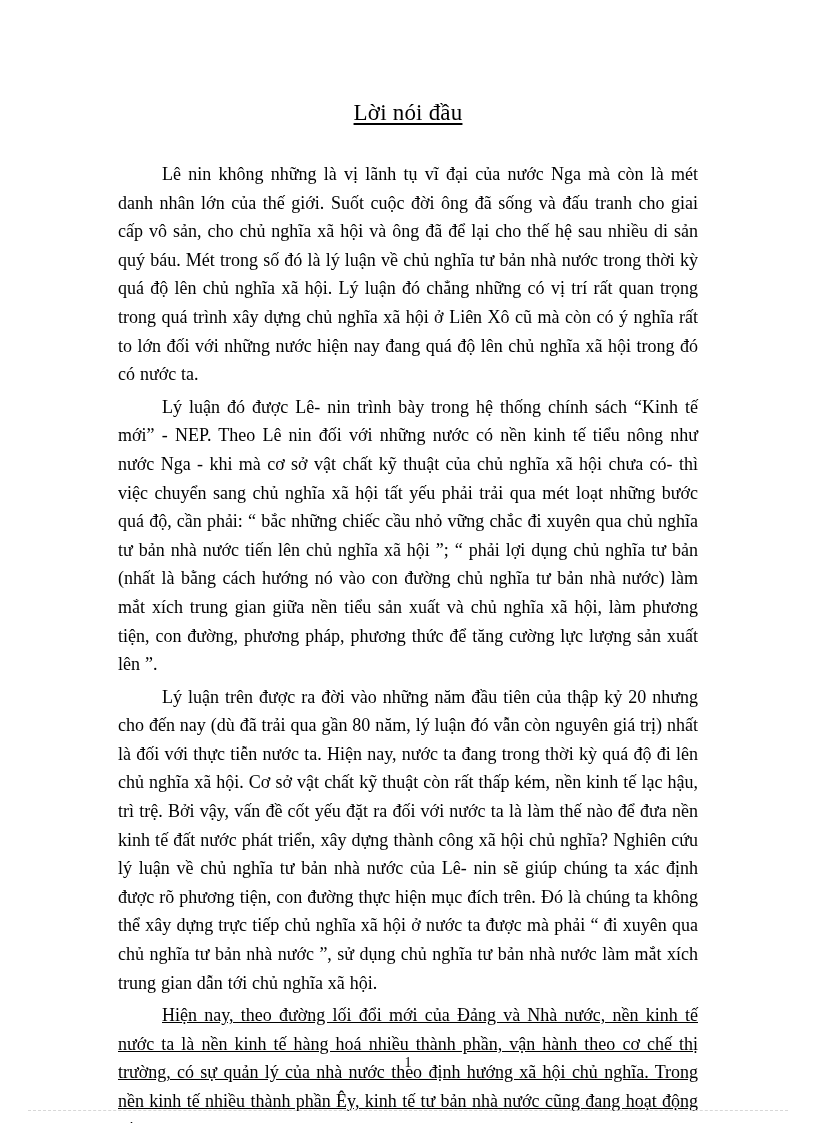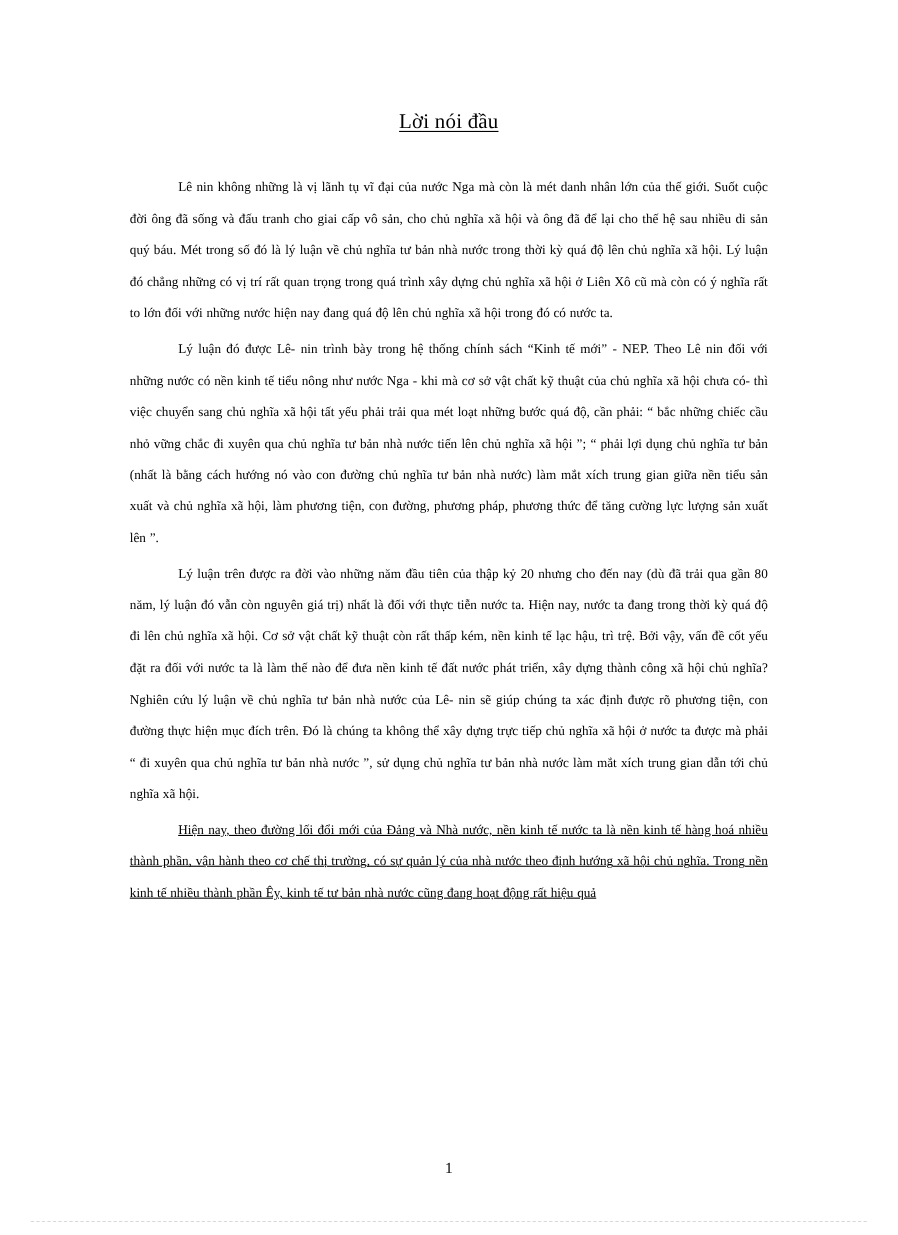--- a/index.html
+++ b/index.html
@@ -22,30 +22,30 @@
     background: #ffffff;
     box-sizing: border-box;
   }
   .content {
     position: absolute;
     left: 118px;
     top: 100px;
     width: 580px;
   }
   .doc-title {
-    font-size: 19px;
+    font-size: 23px;
     text-align: center;
     margin: 0 0 34px 0;
     font-weight: normal;
     letter-spacing: 0.2px;
     text-decoration: underline;
     text-underline-offset: 3px;
   }
   .para {
-    font-size: 12px;
+    font-size: 18px;
     line-height: 28.6px;
     text-align: justify;
     text-justify: inter-word;
     margin: 0 0 4px 0;
     text-indent: 44px;
     word-spacing: 0.4px;
   }
   .para.last {
     margin-bottom: 0;
     text-decoration: underline;

